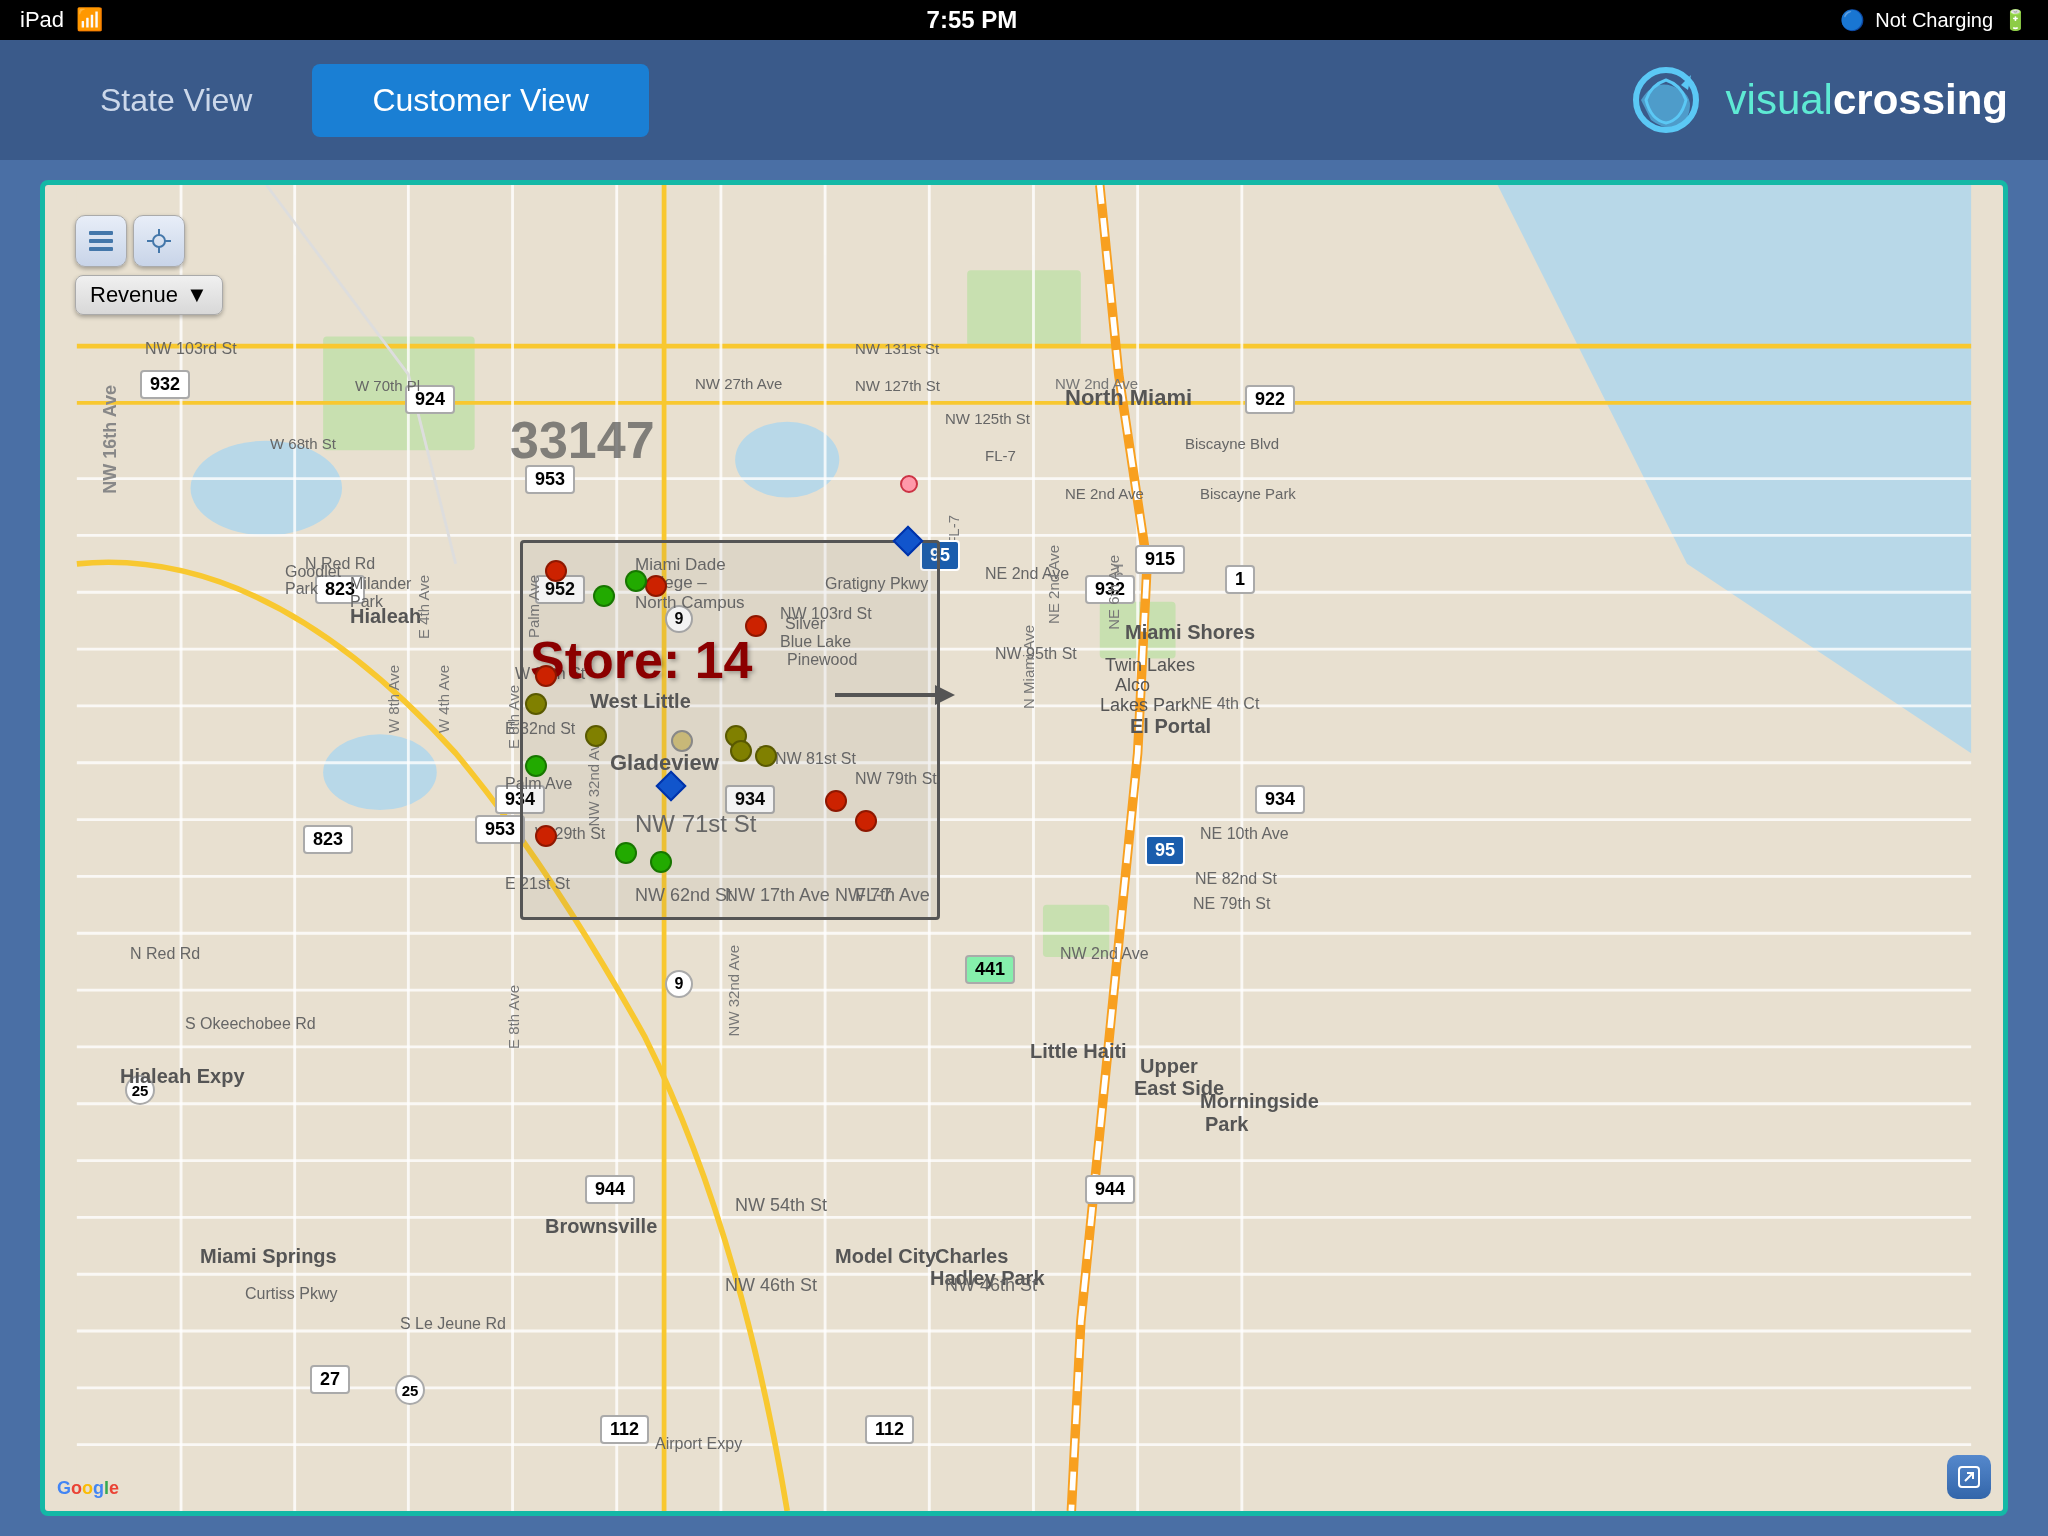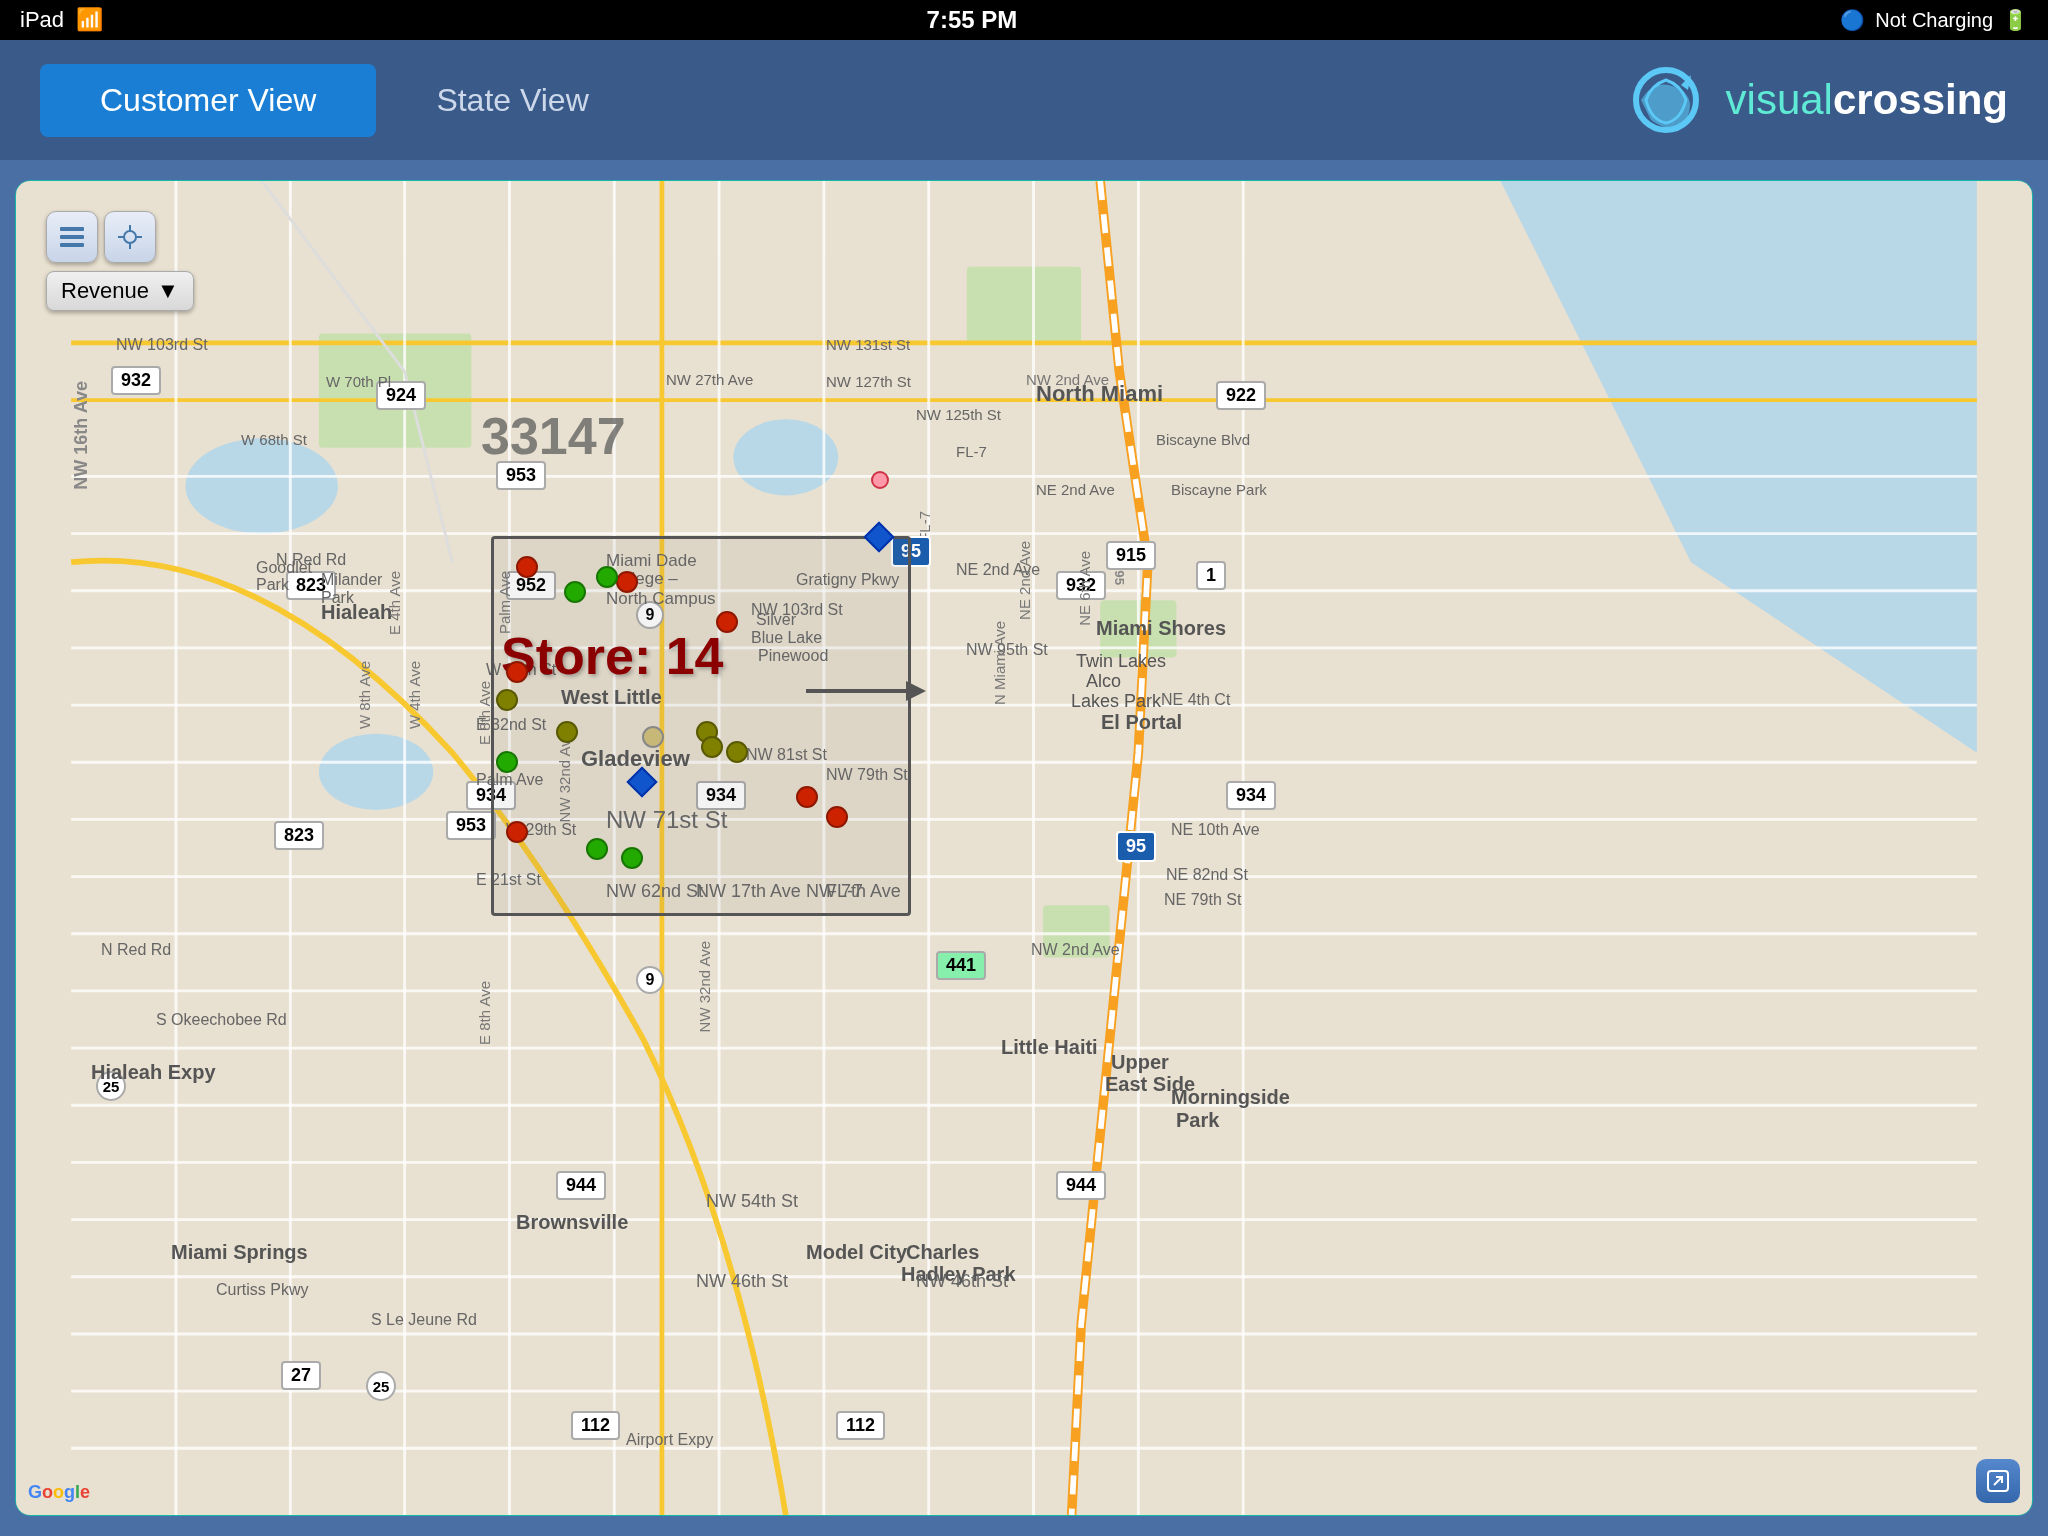--- a/index.html
+++ b/index.html
@@ -59,23 +59,23 @@
     .logo-icon {
       width: 80px;
       height: 70px;
     }
     .logo-text { font-size: 42px; color: #fff; }
     .logo-text span { color: #5eead4; font-weight: 300; }
     .logo-text strong { color: #fff; font-weight: 700; }
 
     
     #map-container {
-      margin: 20px 15px;
-      border: 1px solid #14b8a6;
-      border-radius: 15px;
+      margin: 20px 40px;
+      border: 5px solid #14b8a6;
+      border-radius: 8px;
       overflow: hidden;
       position: relative;
       height: calc(100% - 200px);
     }
 
     
     #map-bg {
       width: 100%;
       height: 100%;
       background: #e8e0d0;
@@ -259,22 +259,22 @@
   <div class="status-center">7:55 PM</div>
   <div class="status-right">
     <span>🔵</span>
     <span>Not Charging</span>
     <span>🔋</span>
   </div>
 </div>
 
 <div id="header">
   <div class="nav-tabs">
+    <button class="tab-btn tab-state">State View</button>
     <button class="tab-btn tab-customer">Customer View</button>
-    <button class="tab-btn tab-state">State View</button>
   </div>
   <div class="logo-area">
     <svg class="logo-icon" viewBox="0 0 80 70" xmlns="http://www.w3.org/2000/svg">
       <circle cx="40" cy="35" r="30" fill="none" stroke="#5bc8f5" stroke-width="6"></circle>
       <path d="M15 35 Q30 10 55 25 Q70 35 60 55 Q45 70 25 55 Z" fill="#5bc8f5" opacity="0.6"></path>
       <path d="M40 15 Q55 20 60 35 Q55 55 40 58 Q25 55 20 35 Q25 20 40 15 Z" fill="none" stroke="#5bc8f5" stroke-width="3"></path>
       <path d="M55 20 L65 10 L62 25 Z" fill="#5bc8f5"></path>
     </svg>
     <div class="logo-text">
       <span>visual</span><strong>crossing</strong>

